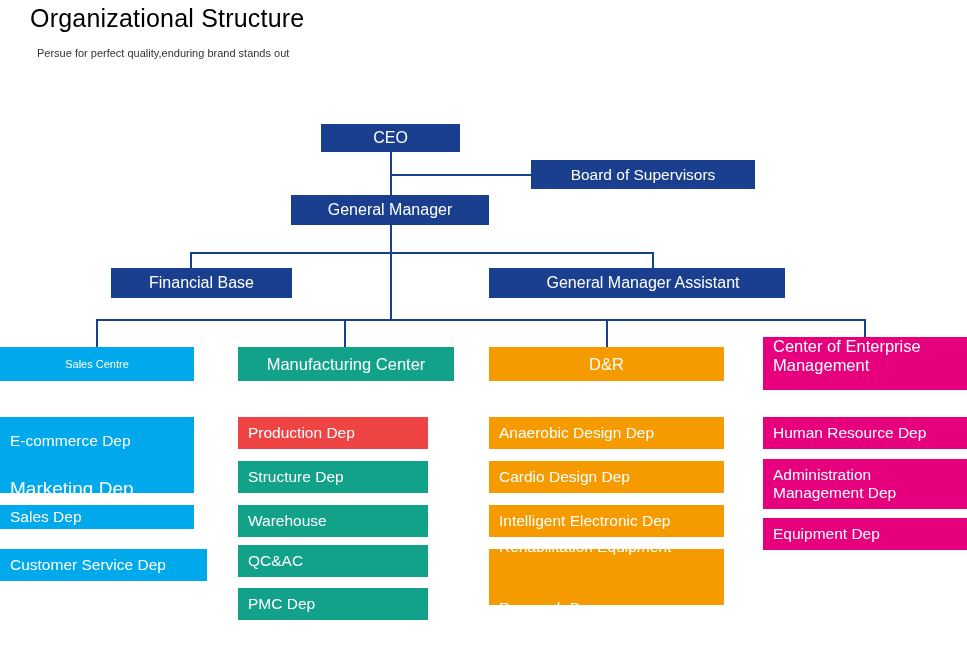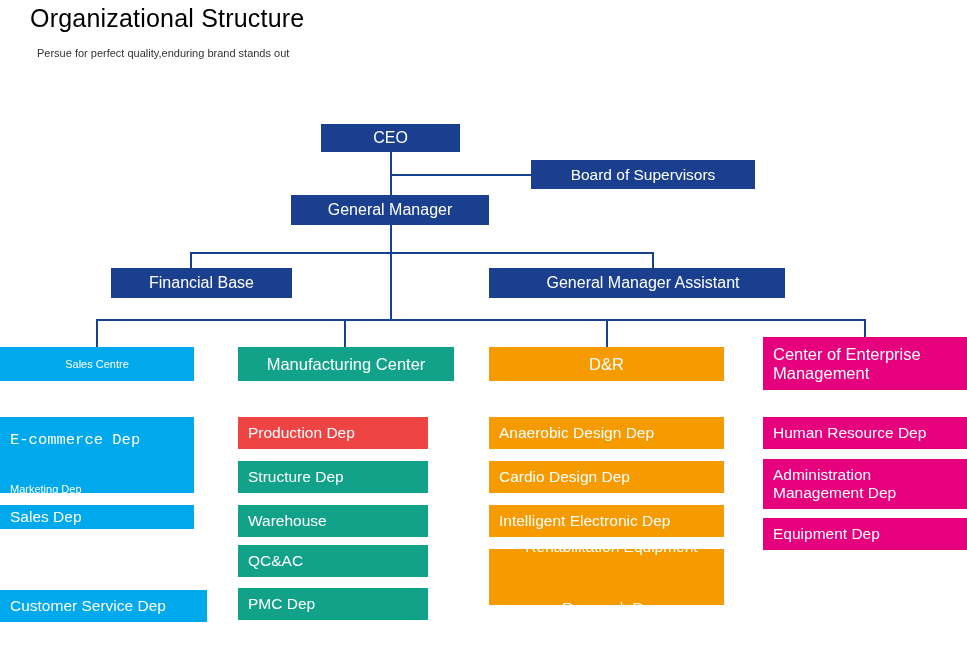--- a/index.html
+++ b/index.html
@@ -115,35 +115,35 @@
   </div>
 
   <div class="node center" style="left:238px; top:347px; width:216px; height:34px; background:#12a28a;">
     <span style="font-size:16.5px;">Manufacturing Center</span>
   </div>
 
   <div class="node center" style="left:489px; top:347px; width:235px; height:34px; background:#f59b00;">
     <span style="font-size:16.5px;">D&amp;R</span>
   </div>
 
-  <div class="node left" style="left:763px; top:337px; width:204px; height:53px; background:#e6007e; flex-direction:column; justify-content:center; align-items:flex-start;">
+  <div class="node left" style="left:763px; top:337px; width:204px; height:53px; background:#e6007e; flex-direction:column; align-items:flex-start;">
     <span style="font-size:16.5px;">Center of Enterprise</span>
     <span style="font-size:16.5px;">Management</span>
   </div>
 
-  <div class="node left" style="left:0px; top:417px; width:194px; height:48px; background:#00a8ec;font-family:Liberation Mono, monospace;">
+  <div class="node left" style="left:0px; top:417px; width:194px; height:48px; background:#00a8ec;">
     <span style="font-size:15.5px;">E-commerce Dep</span>
   </div>
   <div class="node left" style="left:0px; top:461px; width:194px; height:32px; background:#00a8ec;">
-    <span style="font-size:11px;margin-top:24px;">Marketing Dep</span>
+    <span style="font-size:19px;margin-top:24px;">Marketing Dep</span>
   </div>
   <div class="node left" style="left:0px; top:505px; width:194px; height:24px; background:#00a8ec;">
     <span style="font-size:15.5px;">Sales Dep</span>
   </div>
-  <div class="node left" style="left:0px; top:549px; width:207px; height:32px; background:#00a8ec;margin-top:41px;">
+  <div class="node left" style="left:0px; top:549px; width:207px; height:32px; background:#00a8ec;">
     <span style="font-size:15.5px;">Customer Service Dep</span>
   </div>
 
   <div class="node left" style="left:238px; top:417px; width:190px; height:32px; background:#ef4444;">
     <span style="font-size:15.5px;">Production Dep</span>
   </div>
   <div class="node left" style="left:238px; top:461px; width:190px; height:32px; background:#12a28a;">
     <span style="font-size:15.5px;">Structure Dep</span>
   </div>
   <div class="node left" style="left:238px; top:505px; width:190px; height:32px; background:#12a28a;">
@@ -158,21 +158,21 @@
 
   <div class="node left" style="left:489px; top:417px; width:235px; height:32px; background:#f59b00;">
     <span style="font-size:15.5px;">Anaerobic Design Dep</span>
   </div>
   <div class="node left" style="left:489px; top:461px; width:235px; height:32px; background:#f59b00;">
     <span style="font-size:15.5px;">Cardio Design Dep</span>
   </div>
   <div class="node left" style="left:489px; top:505px; width:235px; height:32px; background:#f59b00;">
     <span style="font-size:15.5px;">Intelligent Electronic Dep</span>
   </div>
-  <div class="node left" style="left:489px; top:549px; width:235px; height:56px; background:#f59b00; flex-direction:column; justify-content:center; align-items:center;gap:43px;">
+  <div class="node left" style="left:489px; top:549px; width:235px; height:56px; background:#f59b00; flex-direction:column; justify-content:center; align-items:flex-start;gap:43px;">
     <span style="font-size:15.5px;">Rehabilitation Equipment</span>
     <span style="font-size:15.5px;">Research Dep</span>
   </div>
 
   <div class="node left" style="left:763px; top:417px; width:204px; height:32px; background:#e6007e;">
     <span style="font-size:15.5px;">Human Resource Dep</span>
   </div>
   <div class="node left" style="left:763px; top:459px; width:204px; height:50px; background:#e6007e; flex-direction:column; justify-content:center; align-items:flex-start;">
     <span style="font-size:15.5px;">Administration</span>
     <span style="font-size:15.5px;">Management Dep</span>

